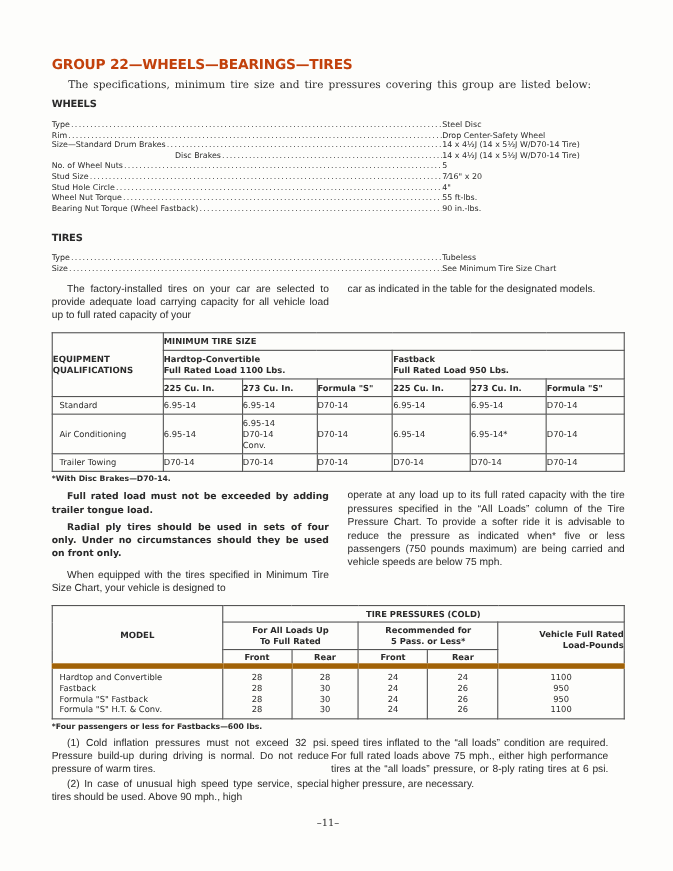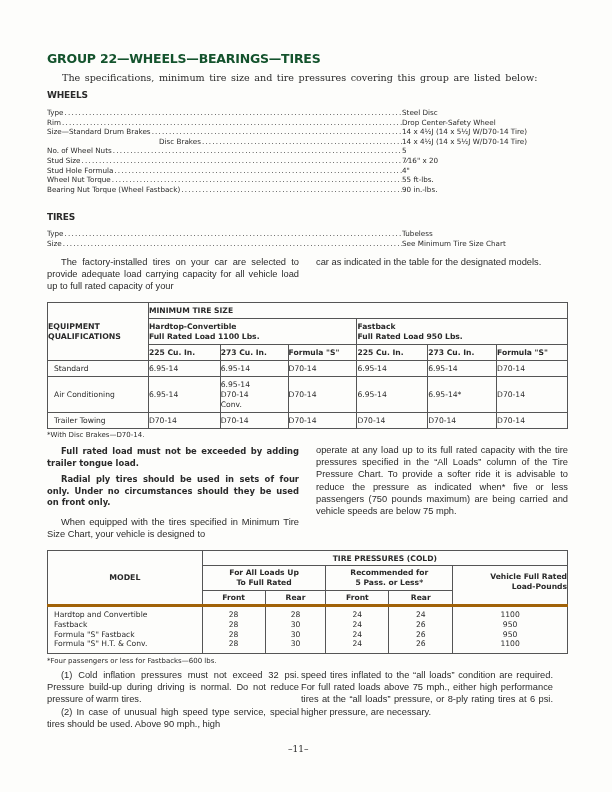--- a/index.html
+++ b/index.html
@@ -3,21 +3,21 @@
 <meta charset="utf-8">
 <style>
   html, body { margin: 0; padding: 0; }
   body {
     width: 612px; height: 792px; background: #fdfdfb; position: relative; overflow: hidden;
     color: #2a2a2a;
   }
   .abs { position: absolute; }
   .title {
     left: 47px; top: 51px; font-family: "DejaVu Sans", sans-serif; font-weight: bold;
-    font-size: 12.5px; letter-spacing: -0.2px; color: #14532d;
+    font-size: 12.5px; letter-spacing: -0.2px; color: #c2410c;
   }
   .intro { left: 62px; top: 72px; font-family: "DejaVu Serif", serif; font-size: 9.6px; word-spacing: 1.5px; }
   .sect { font-family: "DejaVu Sans", sans-serif; font-weight: bold; font-size: 9px; letter-spacing: -0.2px; }
   .spec-row {
     position: absolute; left: 47px; width: 520px; height: 10px; font-family: "DejaVu Sans", sans-serif;
     font-size: 7.2px; line-height: 10px; white-space: nowrap; overflow: hidden;
   }
   .spec-dots { position: absolute; left: 0; top: 0; width: 355px; overflow: hidden; color: #444; letter-spacing: 1.2px; }
   .spec-dots span { background: #fdfdfb; padding-right: 1px; letter-spacing: 0; color: #2a2a2a; position: relative; }
   .spec-val { position: absolute; left: 355px; top: 0; }
@@ -31,23 +31,23 @@
     text-align: justify; text-indent: 14px; color: #2a2a2a;
   }
   table { border-collapse: collapse; font-family: "DejaVu Sans", sans-serif; color: #2a2a2a; }
   td, th { border: 1px solid #555; padding: 0; }
   th { font-weight: bold; }
   .t1 { position: absolute; left: 47px; top: 302px; width: 521px; font-size: 7.6px; }
   .t1 td, .t1 th { text-align: left; }
   .t1 td.lbl { text-align: left; padding-left: 6px; }
   .t2 { position: absolute; left: 47px; top: 550px; width: 521px; font-size: 7.6px; }
   .t2 td, .t2 th { text-align: center; }
-  .t2 .body-cell { border-top: 3px solid #a16207; border-bottom: 1px solid #555; vertical-align: top; padding-top: 3px; line-height: 9.8px; }
+  .t2 .body-cell { border-top: 5px solid #a16207; border-bottom: 1px solid #555; vertical-align: top; padding-top: 3px; line-height: 9.8px; }
   .t2 .model-cell { text-align: left; padding-left: 6px; }
-  .foot { font-family: "DejaVu Sans", sans-serif; font-size: 7px; }
+  .foot { font-family: "DejaVu Sans", sans-serif; font-size: 7px; font-weight: bold; }
   .pagenum { font-family: "DejaVu Serif", serif; font-size: 9px; }
 </style>
 </head>
 <body>
 
 <div class="abs title">GROUP  22—WHEELS—BEARINGS—TIRES</div>
 <div class="abs intro">The specifications, minimum tire size and tire pressures covering this group are listed below:</div>
 
 <div class="abs sect" style="left:47px; top:90px;">WHEELS</div>
 <div id="wheels-rows">
@@ -69,21 +69,21 @@
     </div>
     <div class="spec-row" style="top: 146.4px;">
       <div class="spec-dots"><span>No. of Wheel Nuts</span>........................................................................................................................................................................................................</div>
       <div class="spec-val">5</div>
     </div>
     <div class="spec-row" style="top: 156px;">
       <div class="spec-dots"><span>Stud Size</span>........................................................................................................................................................................................................</div>
       <div class="spec-val">7⁄16" x 20</div>
     </div>
     <div class="spec-row" style="top: 165.6px;">
-      <div class="spec-dots"><span>Stud Hole Formula</span>........................................................................................................................................................................................................</div>
+      <div class="spec-dots"><span>Stud Hole Circle</span>........................................................................................................................................................................................................</div>
       <div class="spec-val">4"</div>
     </div>
     <div class="spec-row" style="top: 175.2px;">
       <div class="spec-dots"><span>Wheel Nut Torque</span>........................................................................................................................................................................................................</div>
       <div class="spec-val">55 ft-lbs.</div>
     </div>
     <div class="spec-row" style="top: 184.8px;">
       <div class="spec-dots"><span>Bearing Nut Torque (Wheel Fastback)</span>........................................................................................................................................................................................................</div>
       <div class="spec-val">90 in.-lbs.</div>
     </div>

